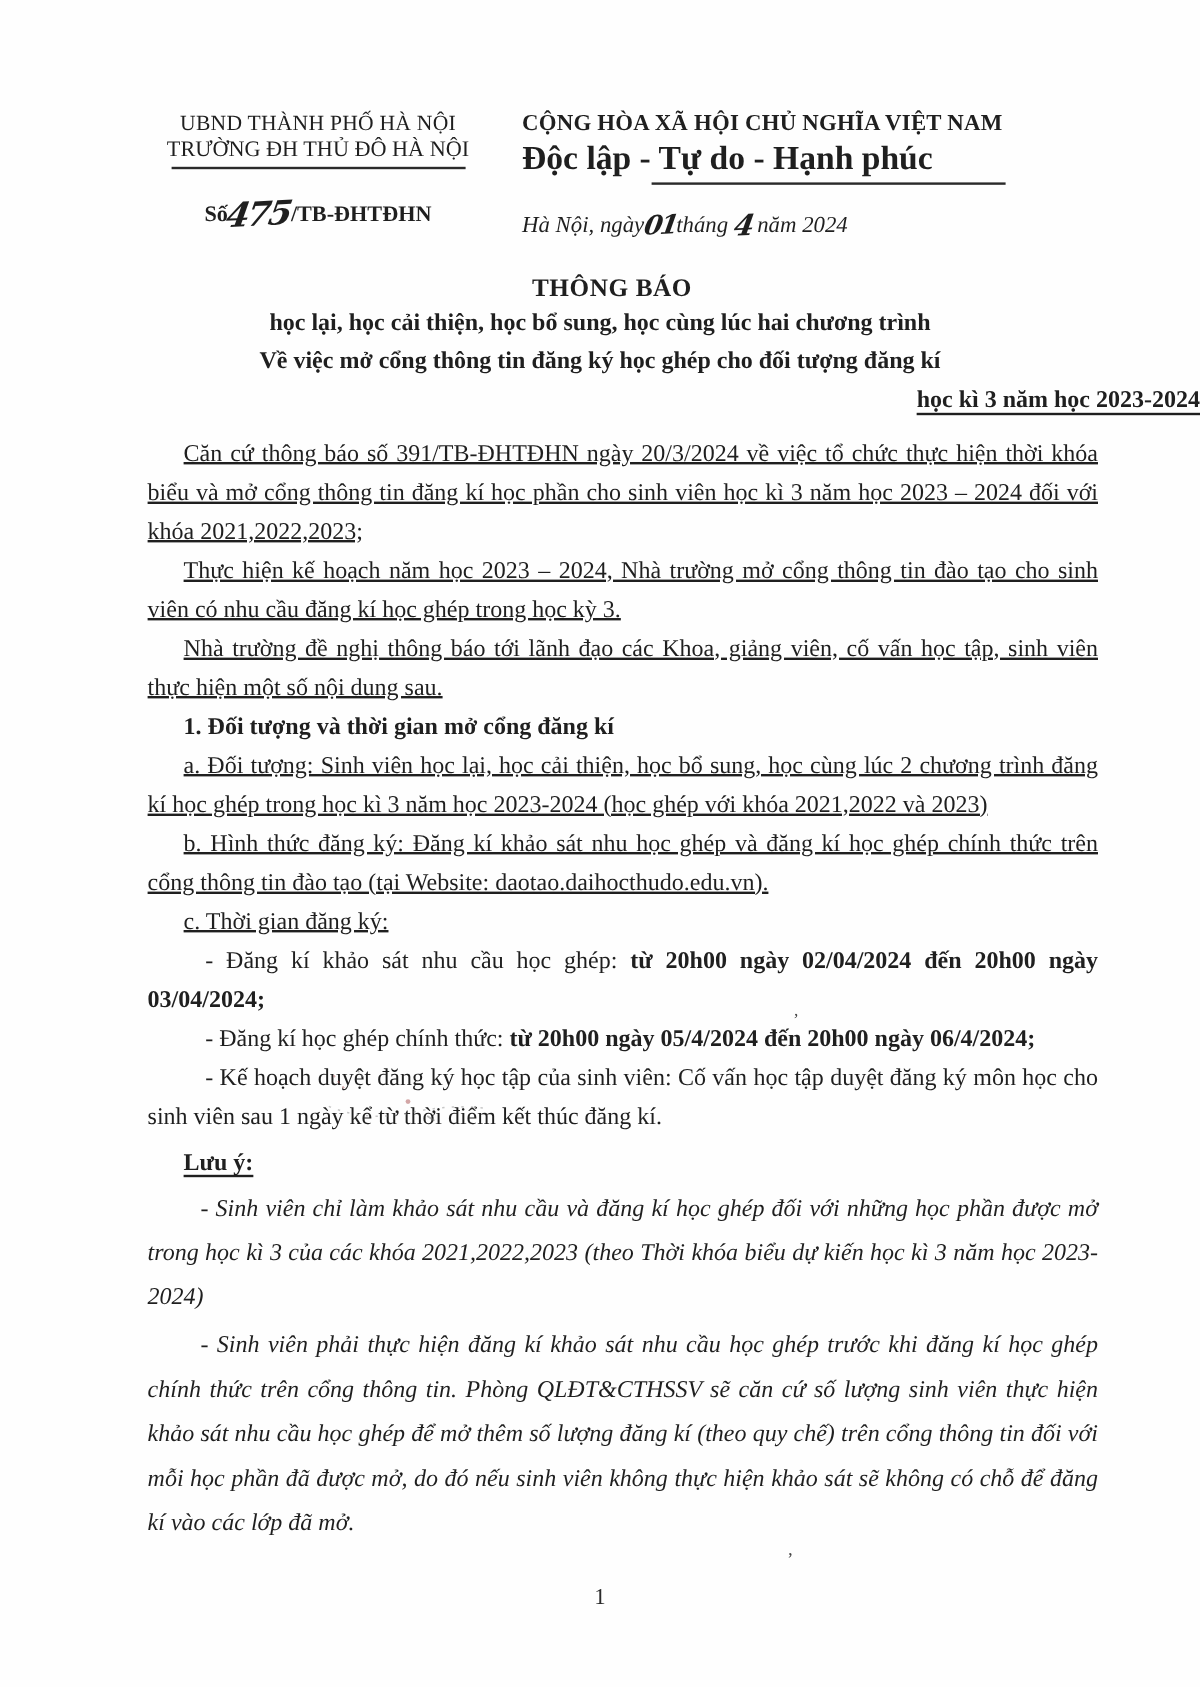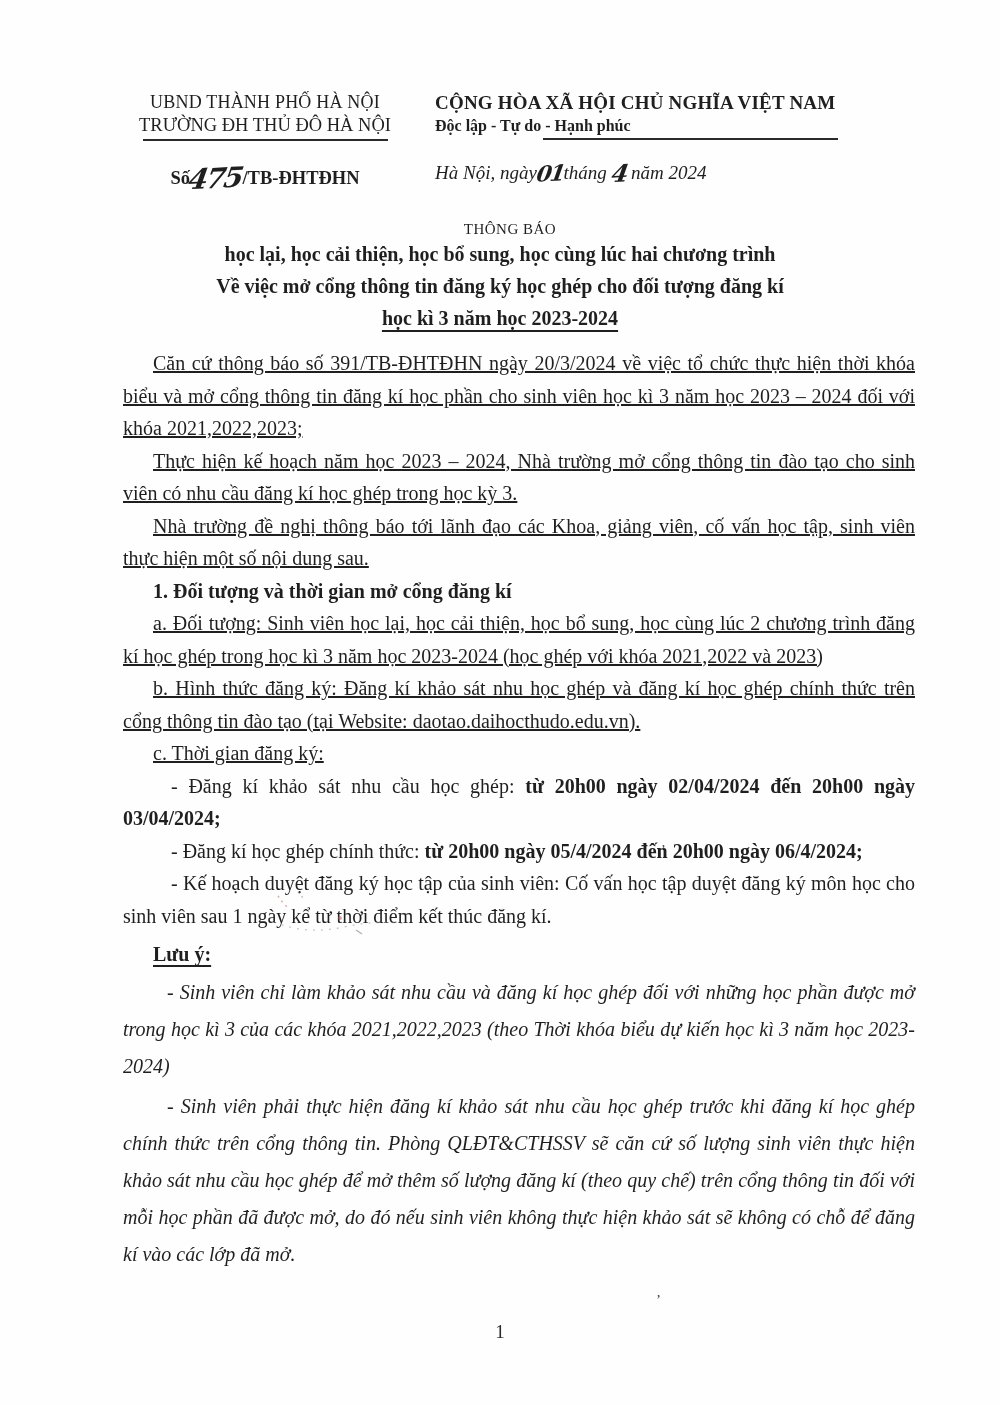--- a/index.html
+++ b/index.html
@@ -27,31 +27,31 @@
   .hand {
     display:inline-block;
     font-family:"DejaVu Serif", serif;
     font-style:italic;
     font-weight:bold;
     transform:skewX(-12deg) rotate(-3deg);
     letter-spacing:-2px;
   }
   .hand-number { font-size:28px; margin:0 1px 0 -1px; vertical-align:-4px; }
   .nation-line1 { font-size:19px; font-weight:bold; letter-spacing:.2px; }
-  .nation-line2 { font-size:16px; font-weight:bold; margin-top:3px; }
+  .nation-line2 { font-size:28px; font-weight:bold; margin-top:3px; }
   .nation-rule  { width:295px; border-bottom:2px solid #2a2a2a; margin:3px auto 0; }
   .date-line { margin-top:19px; font-size:19px; font-style:italic; }
   .hand-day   { font-size:22px; vertical-align:-2px; }
   .hand-month { font-size:24px; vertical-align:-3px; }
   
   .title-block { text-align:center; margin-top:26px; }
-  .title-main { font-size:15px; font-weight:normal; letter-spacing:.5px;padding-left:20px; }
+  .title-main { font-size:21px; font-weight:bold; letter-spacing:.5px;padding-left:20px; }
   .title-sub  { font-size:20px; font-weight:bold; line-height:32px; }
   .title-block .title-sub:first-of-type { margin-top:5px; }
-  .title-underlined { text-decoration:underline; text-underline-offset:5px; text-decoration-thickness:1.5px; }
+  .title-underlined { text-decoration:underline; text-underline-offset:5px; text-decoration-thickness:1.5px;text-align:right; }
   
   .body-text {
     padding:13px 85px 0 123px;
     font-size:20px;
     line-height:32.5px;
     text-align:justify;
   }
   .para       { text-indent:30px;text-decoration:underline; }
   .dash-item  { text-indent:48px; }
   .sec-heading{ font-weight:bold; text-indent:30px; }

